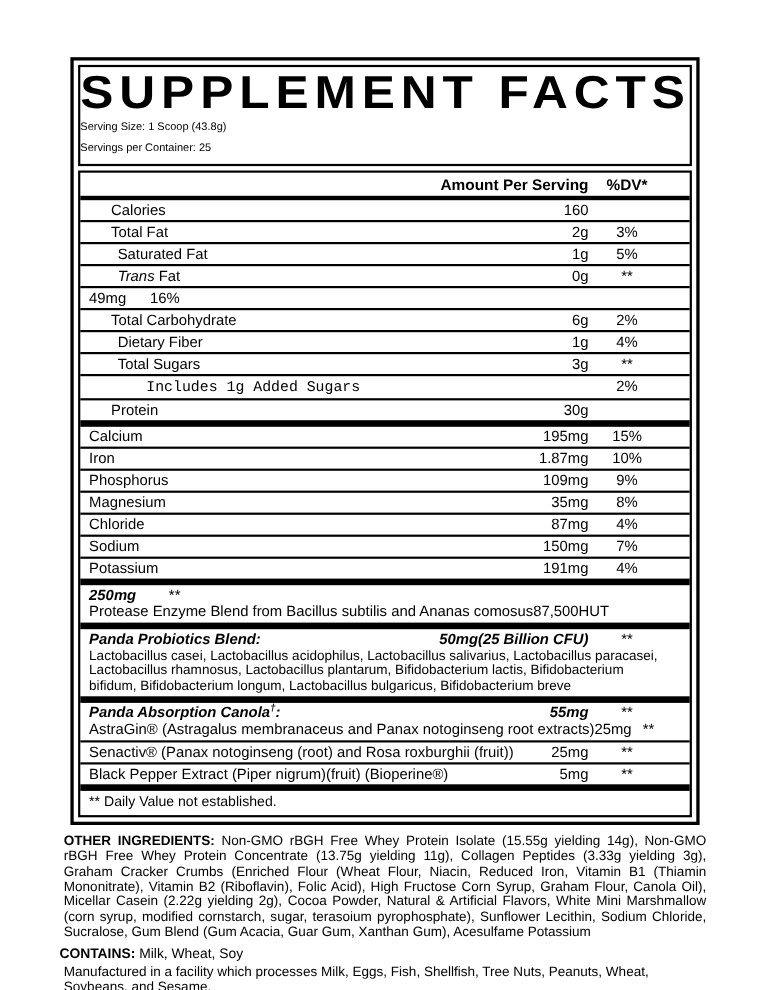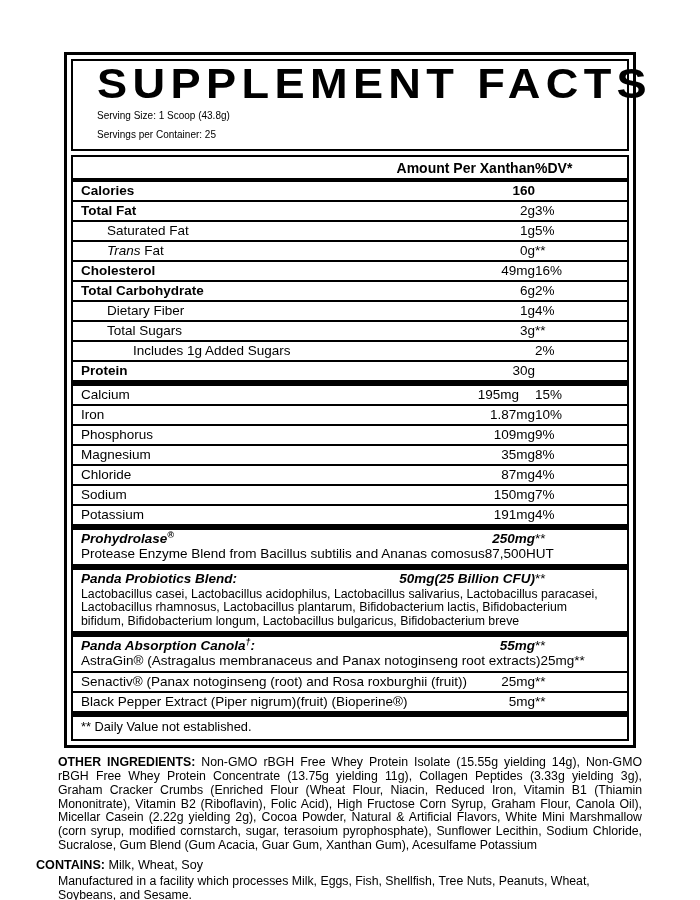--- a/index.html
+++ b/index.html
@@ -3,67 +3,67 @@
 <meta charset="utf-8">
 <style>
   * { box-sizing: border-box; margin: 0; padding: 0; }
   body {
     width: 700px; height: 900px; background: #fff; color: #000;
     font-family: "Liberation Sans", sans-serif; overflow: hidden;
   }
   
   #label { margin: 52px 64px 0; border: 3px solid #000; padding: 4px; background: #fff; }
   .ibox { border: 2px solid #000; }
-  #titlebox { padding: 1px 24px 5px; margin-bottom: 4px; }
+  #titlebox { padding: 1px 0 5px; margin-bottom: 4px; }
   #title {
     font-size: 42px; font-weight: bold; letter-spacing: 5px; line-height: 44px;
     white-space: nowrap; transform: scaleX(1.075); transform-origin: left center;
   }
   .serv { font-size: 10px; line-height: 19px; }
   #factsbox {}
   .row {
     display: flex; align-items: baseline;
     padding: 2px 22px 2px 8px; font-size: 13.5px; line-height: 14px;
     border-top: 2.5px solid #000;
   }
   .hdr { border-top: none; font-weight: bold; font-size: 14px; padding-top: 4px; padding-bottom: 3px; border-bottom: 2px solid #000; }
-  .t6 { border-top: 6px solid #000; gap: 16px; }
+  .t6 { border-top: 6px solid #000; }
   .nm { flex: 1; white-space: nowrap; }
   .amt { text-align: right; white-space: nowrap; }
-  .dv  { width: 70px; text-align: left; white-space: nowrap; }
-  .b { font-weight: bold; }
+  .dv  { width: 70px; text-align: center; white-space: nowrap; }
+  .b { font-weight: normal; margin-left: 20px; }
   .bi { font-weight: bold; font-style: italic; }
   .pl1 { padding-left: 26px; }
-  .pl2 { padding-left: 52px; }
+  .pl2 { padding-left: 52px; font-family: Liberation Mono, monospace; }
   sup { font-size: 9px; vertical-align: super; line-height: 0; }
   .blend { padding: 2px 22px 3px 8px; font-size: 13.5px; line-height: 14.5px; }
   .blend .line1 { display: flex; align-items: baseline; }
   .desc { font-size: 12.3px; line-height: 13.6px; padding-top: 1px; }
   .foot { padding: 3px 8px 4px; font-size: 12.8px; line-height: 14.5px; }
   
   #other { margin: 8px 58px 0; font-size: 12.3px; line-height: 13.9px; text-align: justify; }
-  #contains { margin: 5px 36px 0; font-size: 12.6px; line-height: 14px; }
+  #contains { margin: 5px 54px 0; font-size: 12.6px; line-height: 14px; }
   #facility { margin: 2px 58px 0; font-size: 12.3px; line-height: 14px; }
 </style>
 </head>
 <body>
 
 <div id="label">
 
   <div class="ibox" id="titlebox">
     <div id="title">SUPPLEMENT FACTS</div>
     <div class="serv">Serving Size: 1 Scoop (43.8g)</div>
     <div class="serv">Servings per Container: 25</div>
   </div>
 
   <div class="ibox" id="factsbox">
 
     <div class="row hdr">
       <span class="nm"></span>
-      <span class="amt">Amount Per Xanthan</span>
+      <span class="amt">Amount Per Serving</span>
       <span class="dv">%DV*</span>
     </div>
 
     <div class="row">
       <span class="nm b">Calories</span>
       <span class="amt b">160</span>
       <span class="dv"></span>
     </div>
     <div class="row">
       <span class="nm b">Total Fat</span>
@@ -74,21 +74,20 @@
       <span class="nm pl1">Saturated Fat</span>
       <span class="amt">1g</span>
       <span class="dv">5%</span>
     </div>
     <div class="row">
       <span class="nm pl1"><i>Trans</i><span> Fat</span></span>
       <span class="amt">0g</span>
       <span class="dv">**</span>
     </div>
     <div class="row">
-      <span class="nm b">Cholesterol</span>
       <span class="amt">49mg</span>
       <span class="dv">16%</span>
     </div>
     <div class="row">
       <span class="nm b">Total Carbohydrate</span>
       <span class="amt">6g</span>
       <span class="dv">2%</span>
     </div>
     <div class="row">
       <span class="nm pl1">Dietary Fiber</span>
@@ -142,21 +141,20 @@
       <span class="dv">7%</span>
     </div>
     <div class="row">
       <span class="nm">Potassium</span>
       <span class="amt">191mg</span>
       <span class="dv">4%</span>
     </div>
 
     <div class="blend t6">
       <div class="line1">
-        <span class="nm bi"><span>Prohydrolase</span><sup>®</sup></span>
         <span class="amt bi">250mg</span>
         <span class="dv">**</span>
       </div>
       <div class="line1">
         <span class="nm">Protease Enzyme Blend from Bacillus subtilis and Ananas comosus</span>
         <span class="amt">87,500HUT</span>
         <span class="dv"></span>
       </div>
     </div>
 

